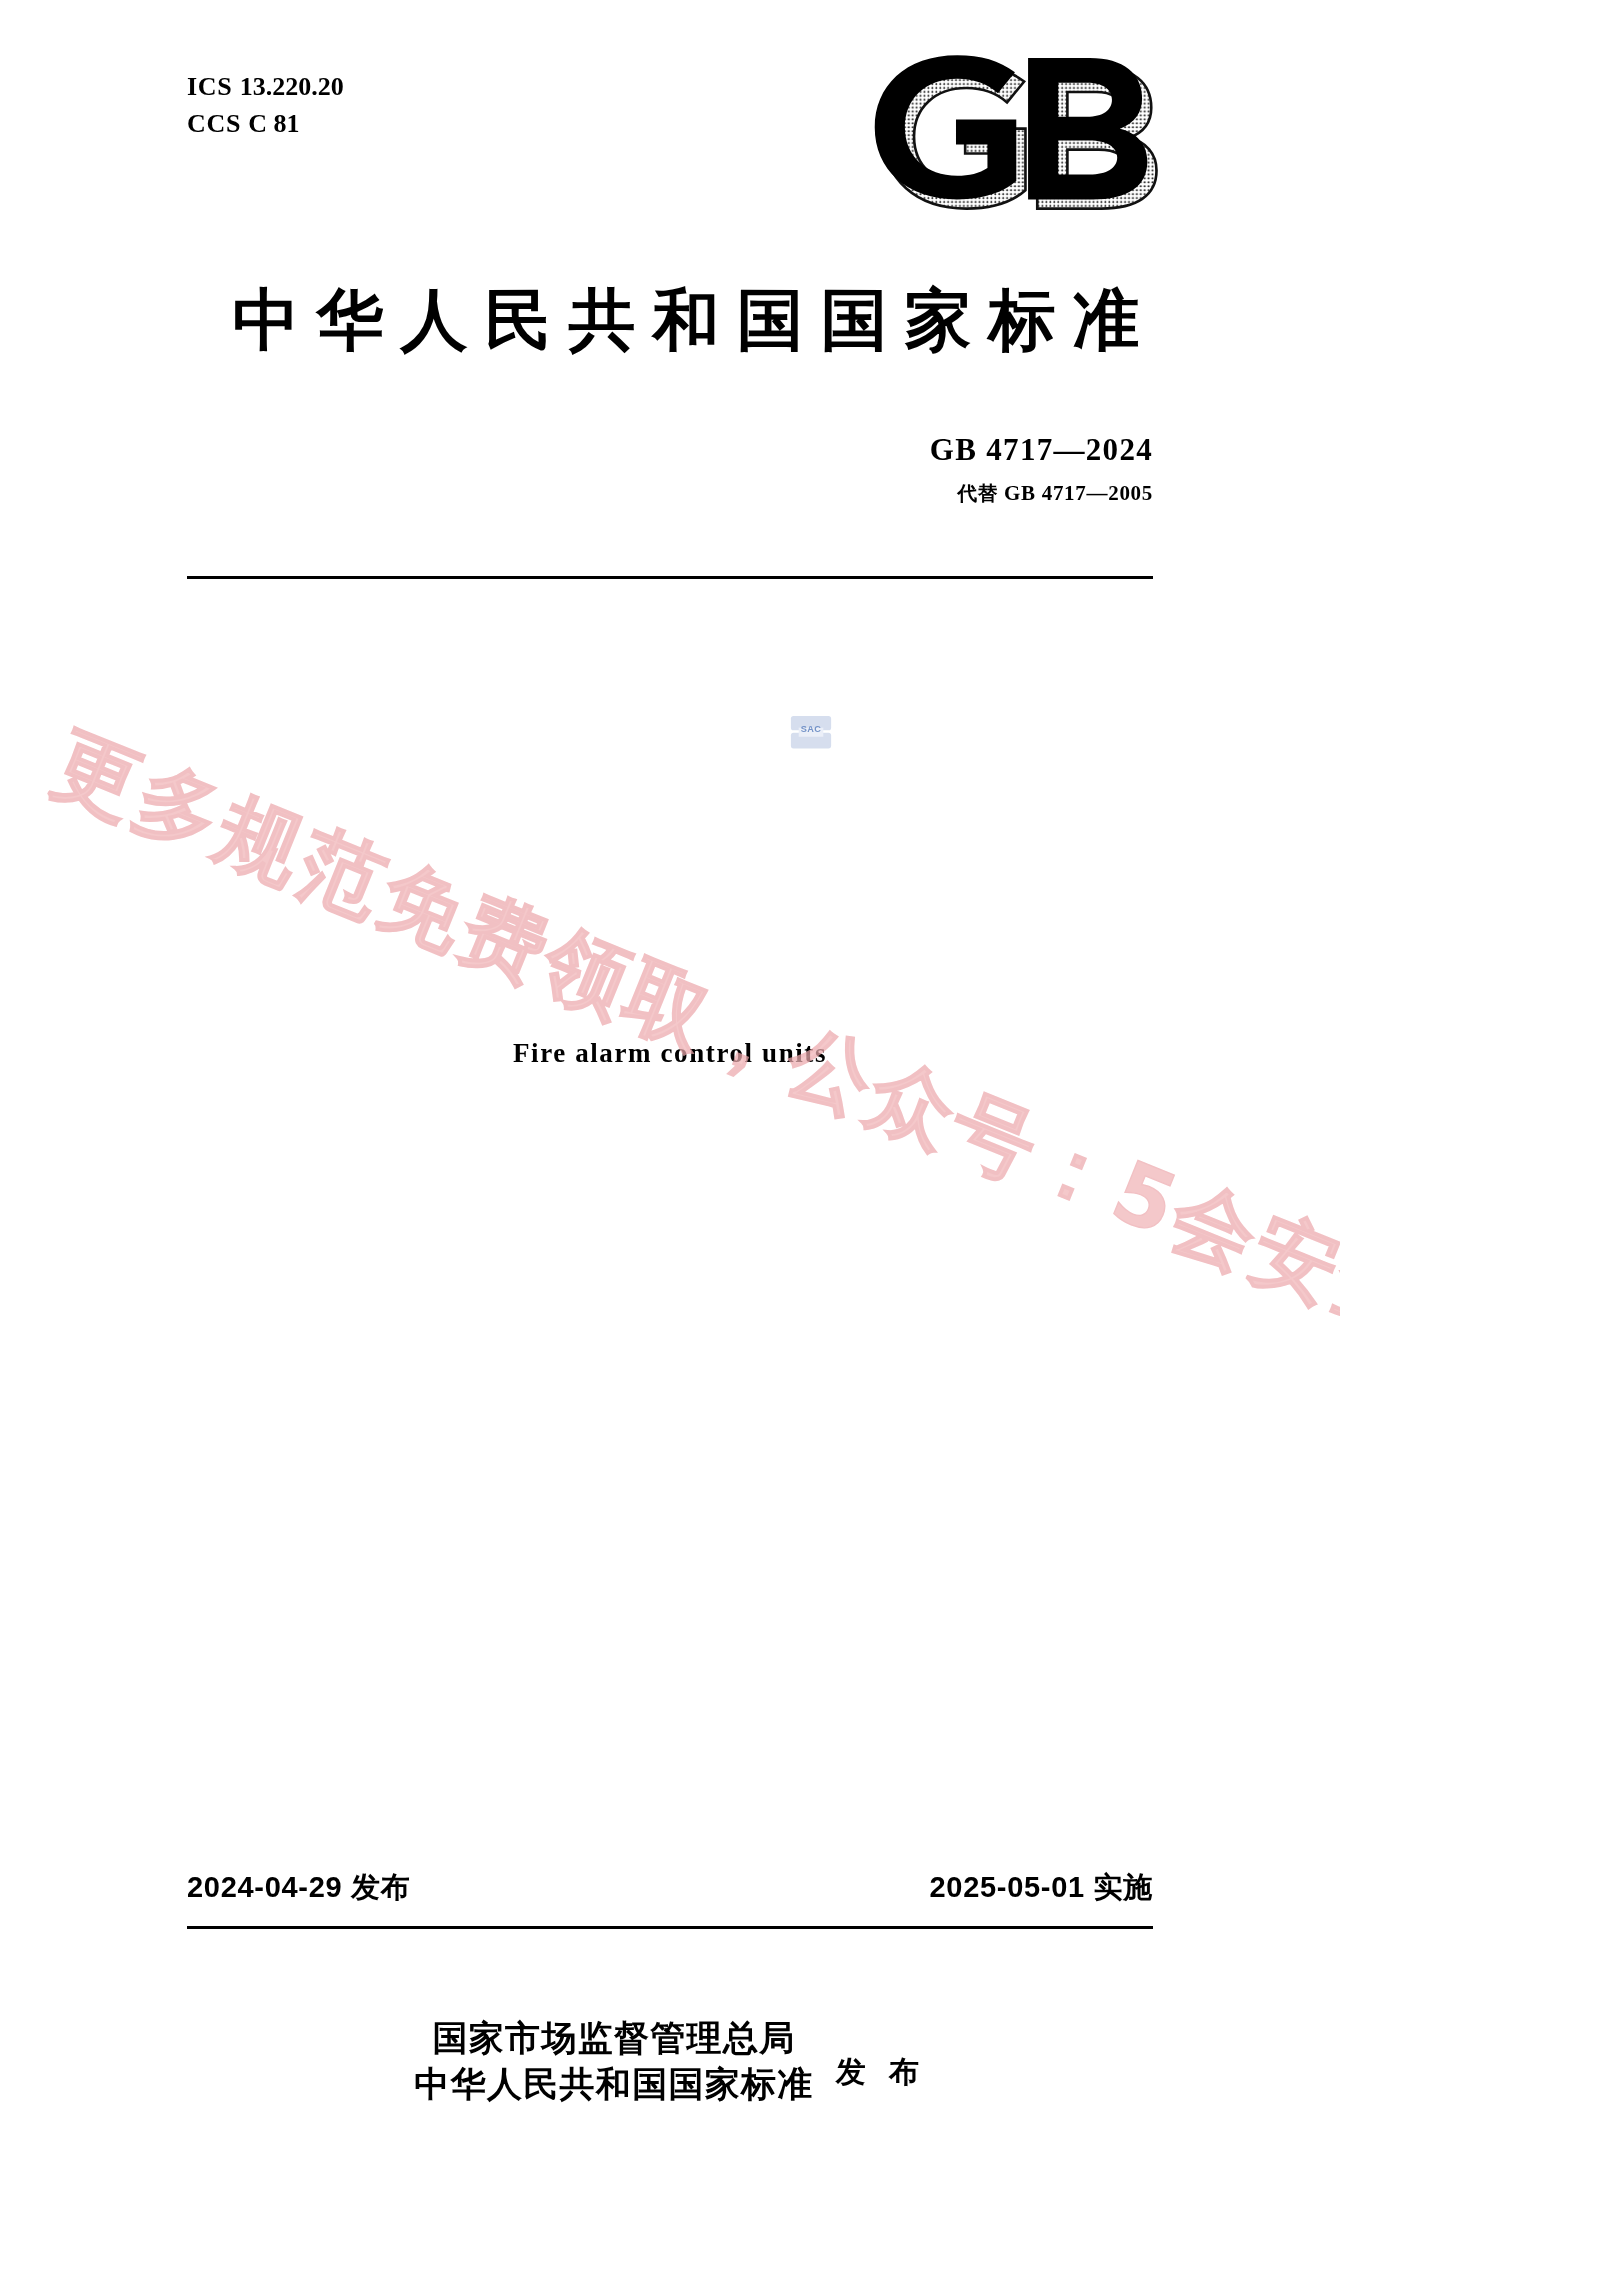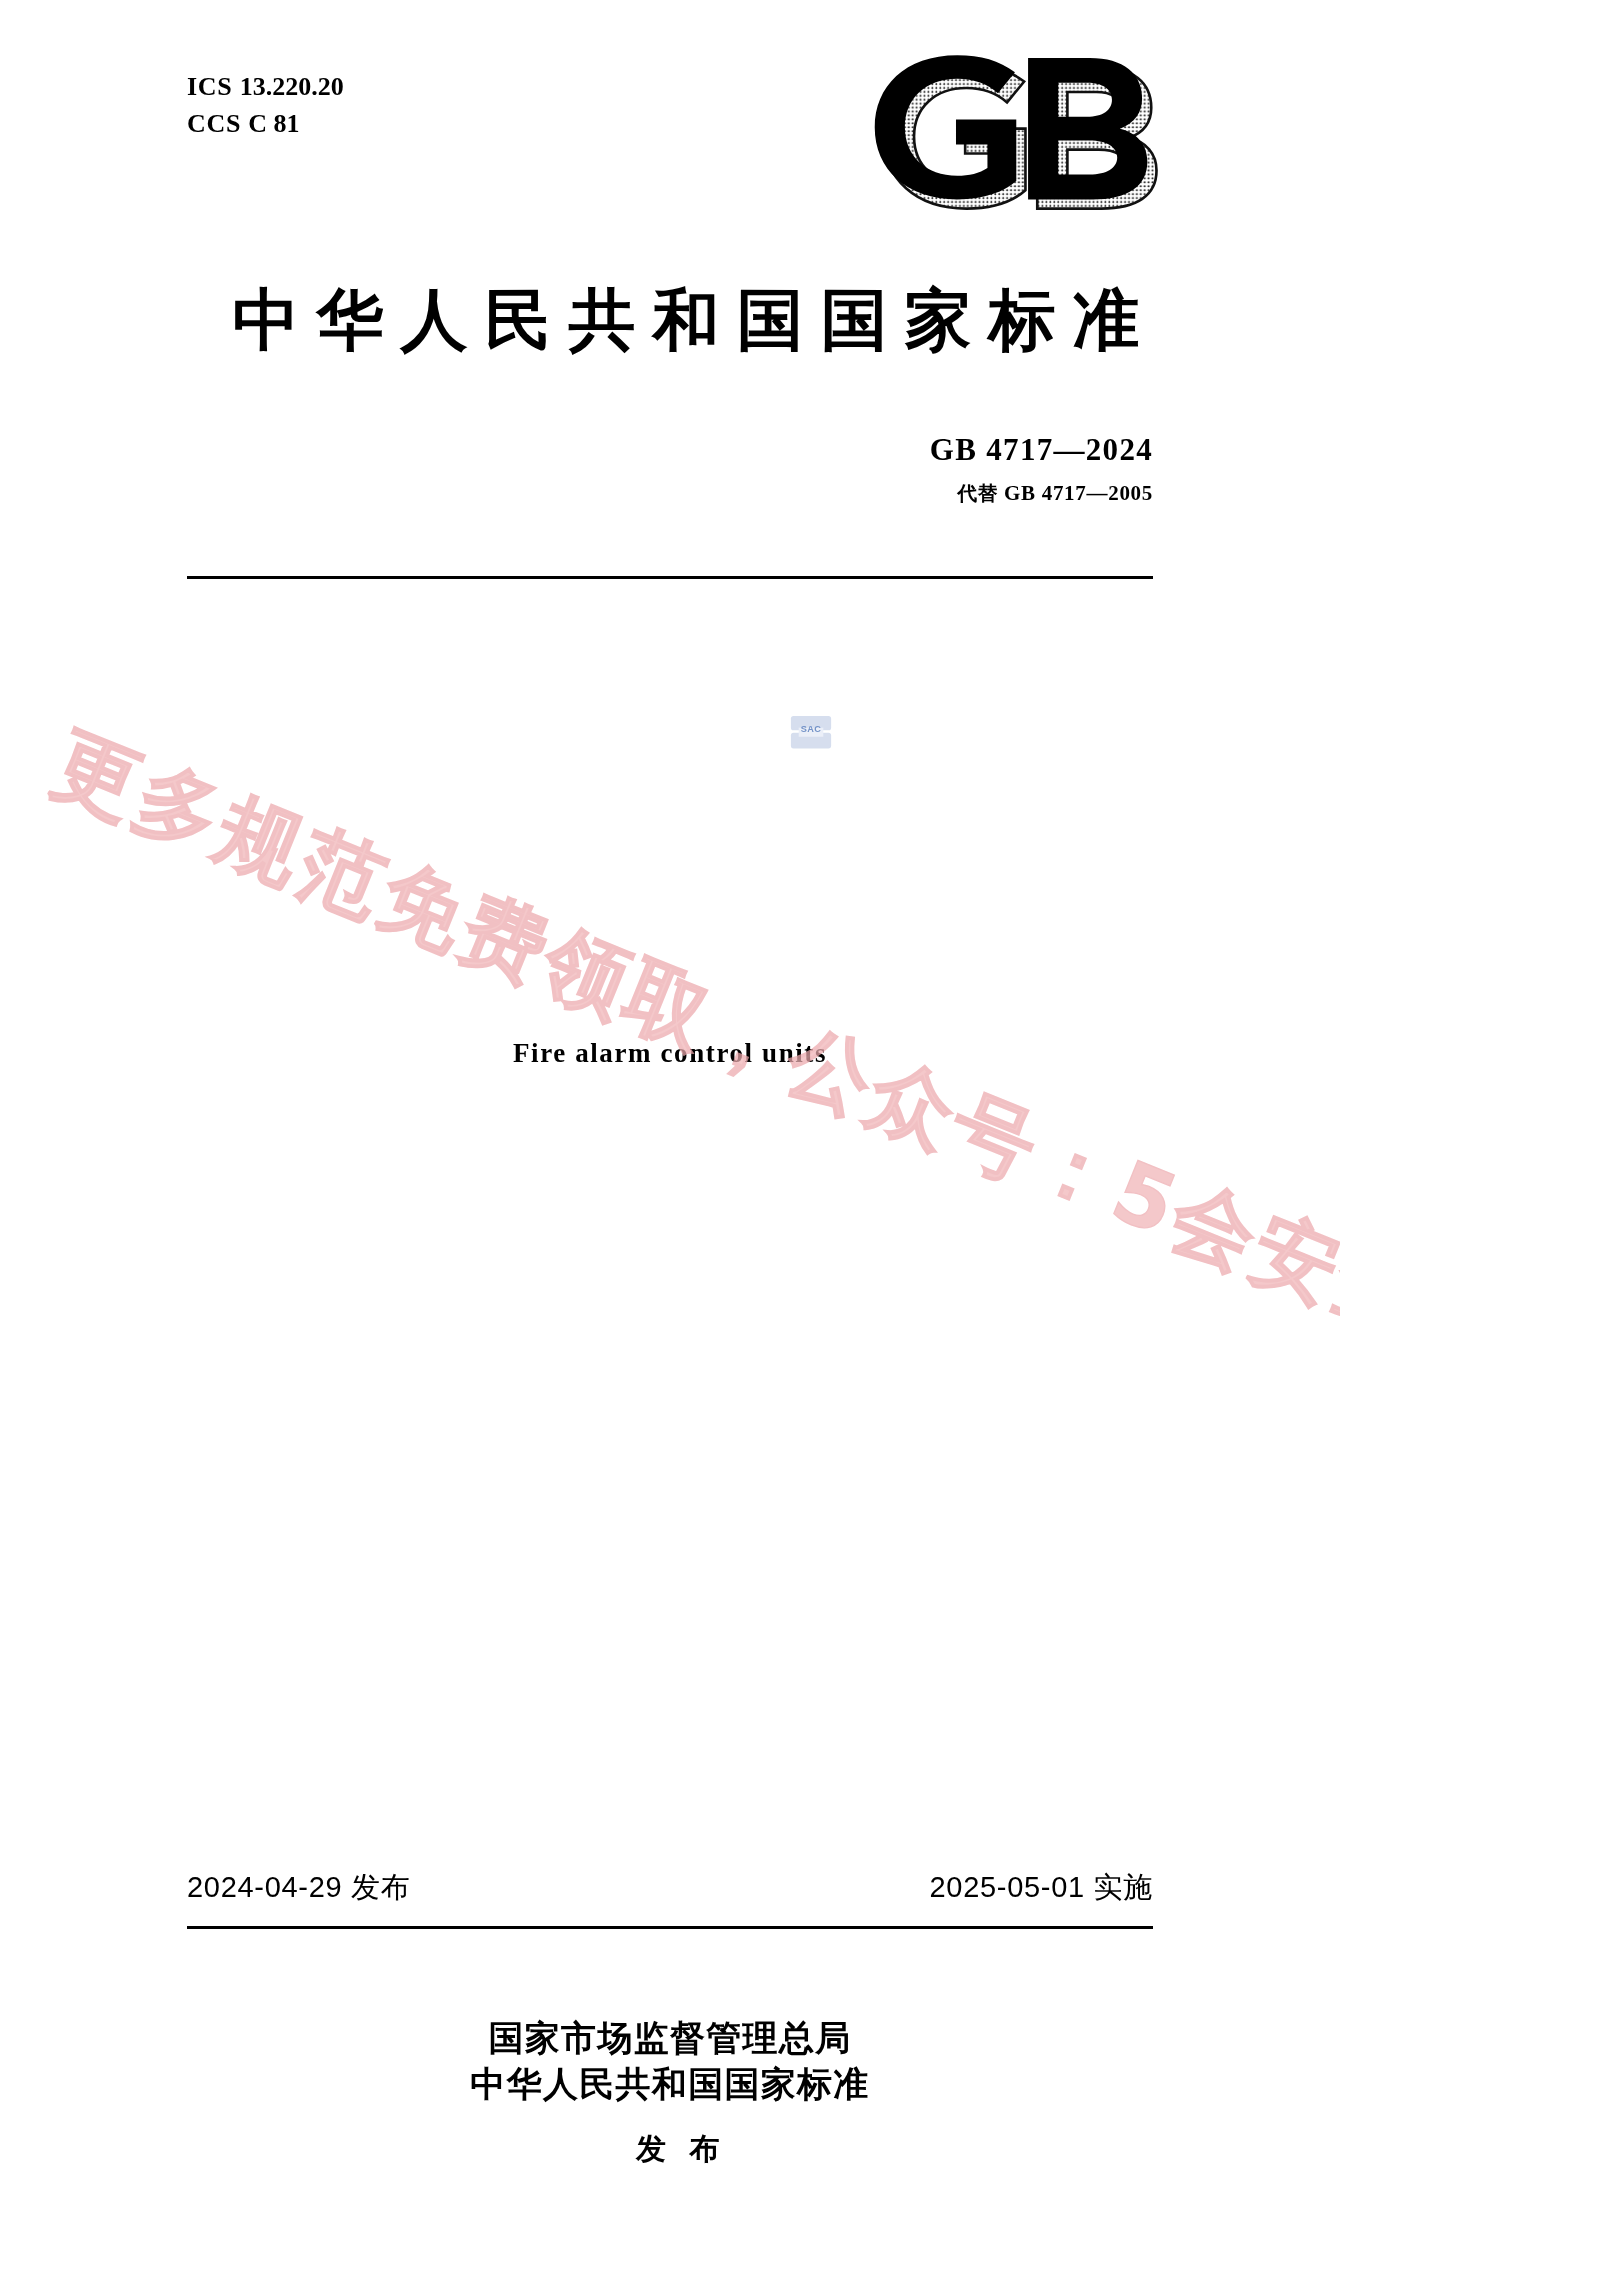--- a/index.html
+++ b/index.html
@@ -174,32 +174,31 @@
     display: flex;
     justify-content: space-between;
     align-items: baseline;
     font-family: "DejaVu Sans", sans-serif;
     font-weight: bold;
     font-size: 29px;
     letter-spacing: 0.7px;
   }
   .dates .num {
     font-family: "Liberation Sans", sans-serif;
-    font-weight: normal;
+    font-weight: bold;
   }
 
   
   .issuer {
     position: absolute;
     left: 0; right: 0;
     top: 2015px;
     display: flex;
     justify-content: center;
     align-items: center;
-    flex-direction: column;
   }
   .issuer-names {
     font-family: "DejaVu Sans", sans-serif;
     font-weight: bold;
     font-size: 35px;
     line-height: 1.32;
     letter-spacing: 1.3px;
     text-align: center;
   }
   .issuer-publish {

